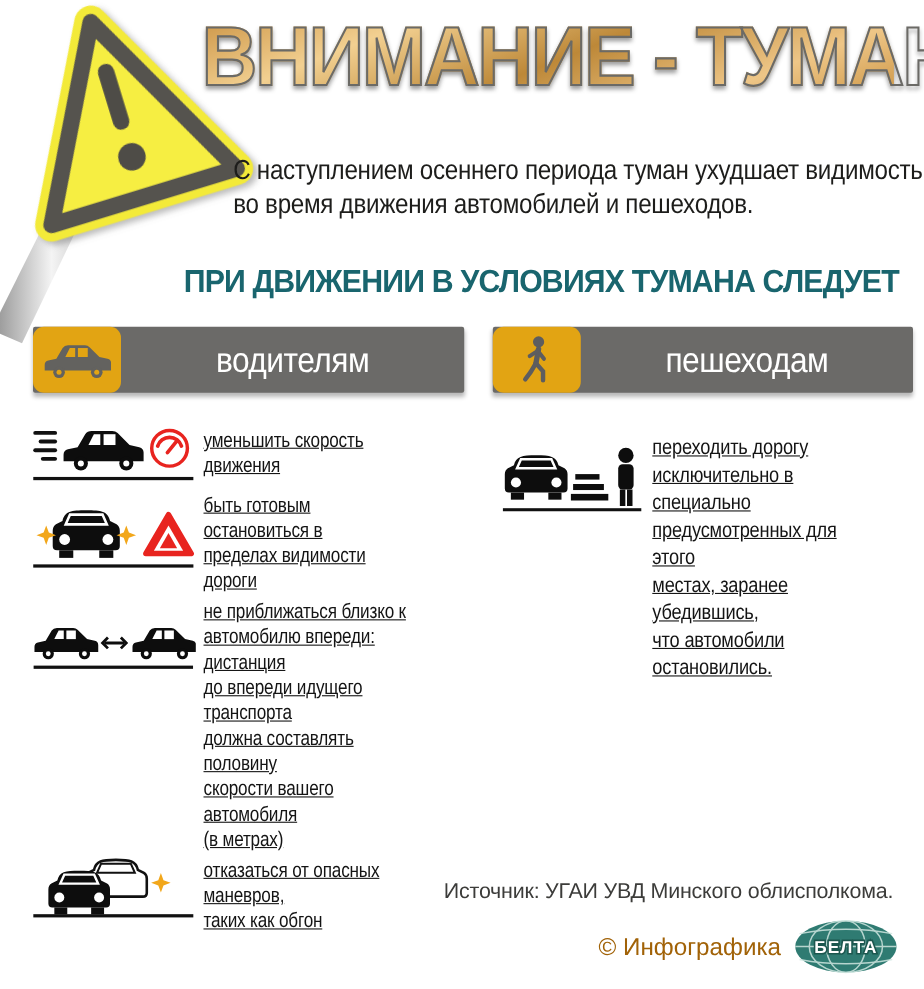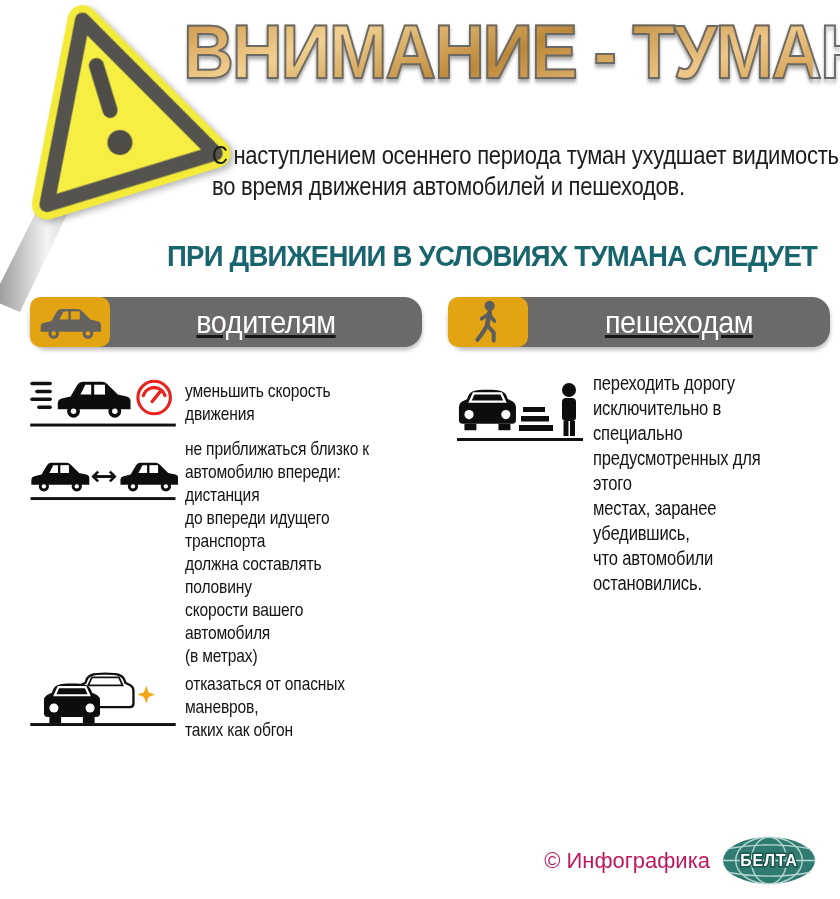--- a/index.html
+++ b/index.html
@@ -25,42 +25,42 @@
 
   
   .heading{position:absolute;left:167px;top:240px;margin:0;font-size:29px;font-weight:bold;color:#19656E;
            letter-spacing:-.8px;white-space:nowrap;transform:scaleX(.95);transform-origin:0 0;}
 
   
   .col{position:absolute;top:297px;}
   .col-drivers{left:30px;width:392px;}
   .col-pedestrians{left:448px;width:382px;}
 
-  .colhead{display:flex;align-items:stretch;height:50px;background:#6B6A68;border-radius:18px;
-           box-shadow:0 3px 4px rgba(0,0,0,.28);text-decoration:underline;}
+  .colhead{display:flex;align-items:stretch;height:60px;background:#6B6A68;border-radius:2px;
+           box-shadow:0 3px 4px rgba(0,0,0,.28);}
   .badge{flex:0 0 80px;background:#E2A413;border-radius:10px;display:flex;align-items:center;justify-content:center;}
   .collabel{flex:1;display:flex;align-items:center;justify-content:center;color:#fff;font-size:32px;
             letter-spacing:-.5px;transform:scaleX(.9);}
 
   .list{margin-top:22px;display:flex;flex-direction:column;gap:3px;}
-  .item{display:flex;align-items:flex-start;}
+  .item{display:flex;align-items:flex-start;text-decoration:underline;}
   .col-drivers .item .ic{flex:0 0 155px;}
   .col-pedestrians .item .ic{flex:0 0 145px;display:flex;justify-content:center;}
   .txt{margin:0;white-space:pre-line;color:#141414;}
   .col-drivers .txt{font-size:19px;line-height:23px;letter-spacing:-.2px;
                     transform:scaleX(.82);transform-origin:0 0;width:289px;padding-top:2px;}
   .col-pedestrians .txt{font-size:19.5px;line-height:25px;letter-spacing:-.2px;
                     transform:scaleX(.85);transform-origin:0 0;width:279px;padding-top:2px;}
   .mt8{margin-top:8px;} .mt10{margin-top:10px;} .mt20{margin-top:20px;}
   .pt10{padding-top:10px !important;}
 
   
   .source{position:absolute;right:28px;top:799px;margin:0;font-size:19.5px;color:#3c3c3a;letter-spacing:-.2px;}
   .copy-row{position:absolute;right:24px;top:836px;display:flex;align-items:center;gap:12px;
-            font-size:22px;color:#be185d;justify-content:flex-end;}
+            font-size:22px;color:#a16207;justify-content:flex-end;}
   .hiddefs{position:absolute;width:0;height:0;}
 </style>
 </head>
 <body>
 
 <svg class="hiddefs" aria-hidden="true">
   <defs>
     <g id="car-side">
       <path d="M1 27 q0 -4 4 -5 l9 -2 7 -12 q2 -3 6 -3 h19 q3 0 5 2 l11 11 9 2 q4 1 4 5 v8 h-74 z" fill="currentColor"></path>
       <path d="M29 8 l-5 10 h11 v-10 z" fill="var(--win,#fff)"></path>
@@ -130,20 +130,37 @@
               <circle r="16.5" fill="#fff" stroke="#E8241F" stroke-width="3.2"></circle>
               <path d="M-11 -2 A11.5 11.5 0 0 1 11 -2" fill="none" stroke="#E8241F" stroke-width="3.4" stroke-linecap="round"></path>
               <path d="M-2 4 L7 -7" stroke="#E8241F" stroke-width="3.4" stroke-linecap="round"></path>
             </g>
             <rect x="0" y="55.5" width="148" height="3" fill="#111"></rect>
           </svg>
         </span>
         <p class="txt pt10">уменьшить скорость движения</p>
       </div>
 
+      <div class="item">
+        <span class="ic mt10">
+          <svg width="148" height="61" viewBox="0 0 150 62" style="color:#0d0d0d">
+            <use href="#car-front" x="17" y="5"></use>
+            <use href="#spark" transform="translate(12,31)" fill="#F2A71B"></use>
+            <use href="#spark" transform="translate(86,31)" fill="#F2A71B"></use>
+            <g transform="translate(102,10)">
+              <polygon points="23,2 44,38 2,38" fill="#E8241F" stroke="#E8241F" stroke-width="5" stroke-linejoin="round"></polygon>
+              <polygon points="23,12 36.5,35.5 9.5,35.5" fill="#fff"></polygon>
+              <polygon points="23,19 31,33 15,33" fill="#E8241F"></polygon>
+            </g>
+            <rect x="0" y="58" width="148" height="3" fill="#111"></rect>
+          </svg>
+        </span>
+        <p class="txt">быть готовым остановиться в
+пределах видимости дороги</p>
+      </div>
 
 
       <div class="item">
         <span class="ic mt20">
           <svg width="148" height="47" viewBox="0 0 150 48" style="color:#0d0d0d">
             <use href="#car-side" transform="translate(0,4) scale(0.8)"></use>
             <use href="#car-side" transform="translate(91,4) scale(0.8)"></use>
             <path d="M66 22 H84" stroke="#0d0d0d" stroke-width="3"></path>
             <path d="M69 17 L64 22 L69 27" fill="none" stroke="#0d0d0d" stroke-width="2.6"></path>
             <path d="M81 17 L86 22 L81 27" fill="none" stroke="#0d0d0d" stroke-width="2.6"></path>
@@ -187,21 +204,21 @@
           <path d="M22 17 L13 23" stroke="#5d5d5f" stroke-width="4.5" stroke-linecap="round"></path>
           <path d="M20 31 L28 40 L28 50" stroke="#5d5d5f" stroke-width="5" stroke-linecap="round" fill="none"></path>
           <path d="M20 31 L14 41 L8 49" stroke="#5d5d5f" stroke-width="5" stroke-linecap="round" fill="none"></path>
         </svg>
       </span>
       <span class="collabel">пешеходам</span>
     </header>
     <div class="list">
 
 
-      <div class="item" style="">
+      <div class="item" style="margin-top:14px">
         <span class="ic mt10">
           <svg width="128" height="62" viewBox="0 0 128 62" style="color:#0d0d0d">
             <use href="#car-front" transform="translate(1,8) scale(0.92)"></use>
             <rect x="66" y="28" width="22" height="5" fill="#0d0d0d"></rect>
             <rect x="64" y="37" width="28" height="5.5" fill="#0d0d0d"></rect>
             <rect x="62" y="46" width="34" height="6" fill="#0d0d0d"></rect>
             <circle cx="112" cy="11" r="7" fill="#0d0d0d"></circle>
             <rect x="105" y="19" width="14" height="23" rx="4" fill="#0d0d0d"></rect>
             <rect x="106.5" y="42" width="5" height="15" fill="#0d0d0d"></rect>
             <rect x="113" y="42" width="5" height="15" fill="#0d0d0d"></rect>
@@ -211,20 +228,21 @@
         <p class="txt">переходить дорогу
 исключительно в специально
 предусмотренных для этого
 местах, заранее убедившись,
 что автомобили остановились.</p>
       </div>
 
     </div>
   </section>
 
+  <p class="source">Источник: УГАИ УВД Минского облисполкома.</p>
   <div class="copy-row">
     <span>© Инфографика</span>
     <svg width="94" height="49" viewBox="0 0 96 50">
       <ellipse cx="48" cy="25" rx="47" ry="24" fill="#2F7B72"></ellipse>
       <g stroke="#cfe6e0" stroke-width="1.4" fill="none" opacity=".85">
         <ellipse cx="48" cy="25" rx="18" ry="24"></ellipse>
         <ellipse cx="48" cy="25" rx="34" ry="24"></ellipse>
         <path d="M5 13 Q48 5 91 13"></path>
         <path d="M1 25 H95"></path>
         <path d="M5 37 Q48 45 91 37"></path>

